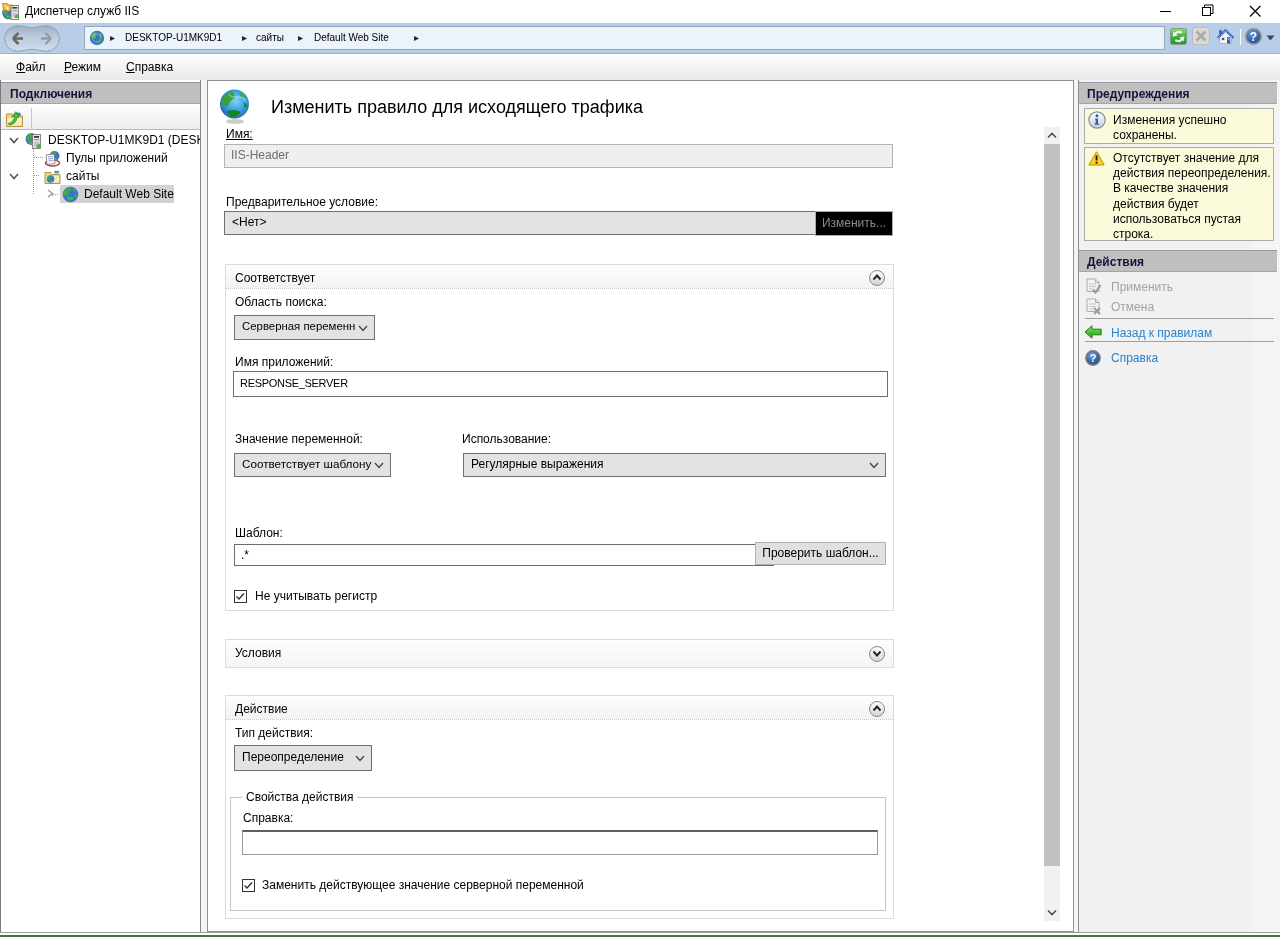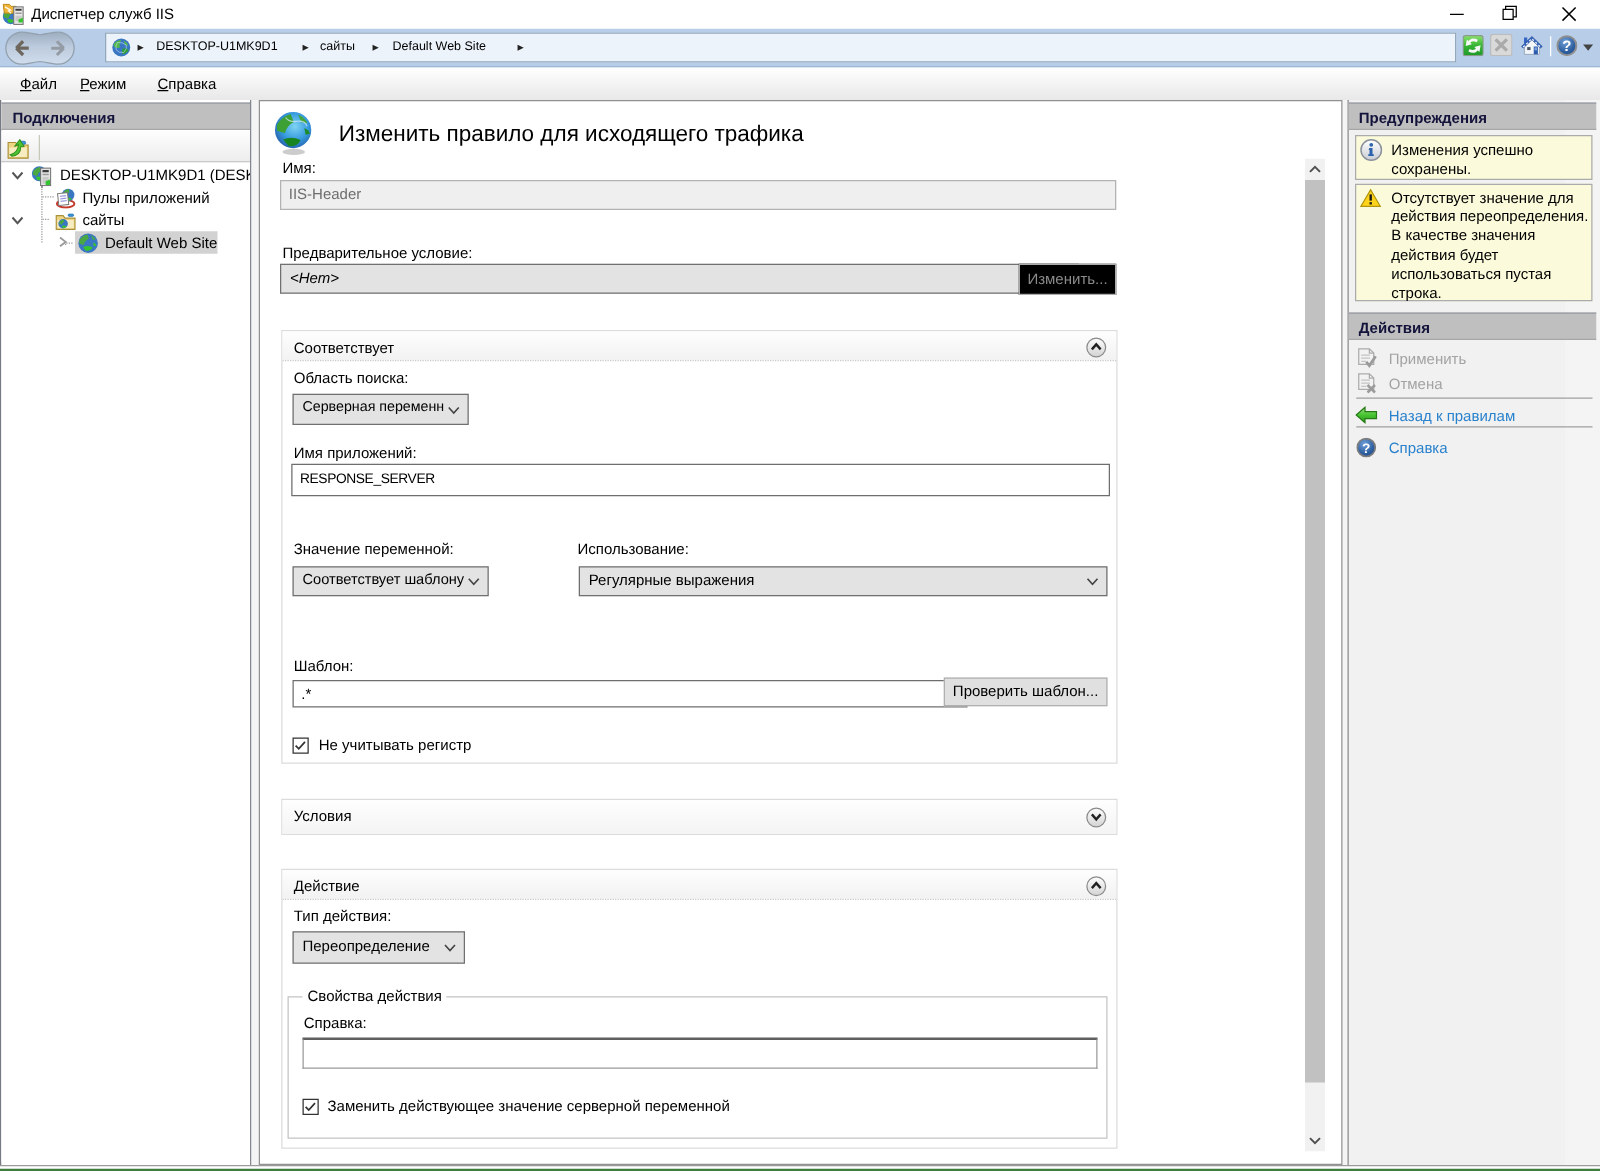--- a/index.html
+++ b/index.html
@@ -266,25 +266,25 @@
     <ellipse cx="16" cy="32.5" rx="9" ry="2.5" fill="#9a9a9a" opacity="0.5"></ellipse>
     <circle cx="15.5" cy="15" r="14.5" fill="url(#gb)"></circle>
     <path d="M2.5 11 Q6 4.5 13.5 2.2 L16 8.5 Q10.5 11 9 17.5 L2.7 15.5 Z" fill="#3da035"></path>
     <path d="M7.5 22.5 Q14.5 19.5 21.5 23 Q19 28.5 12 28 Z" fill="#17841f"></path>
     <path d="M19.5 2.5 Q25 5 27 9.5 L22 8.8 Z" fill="#44a63d"></path>
     <path d="M24.5 13.5 Q28 14.5 29 18 L25.5 18.8 Z" fill="#1e8c28"></path>
     <path d="M9.5 5 Q12.5 9 19 8 Q25.5 7.5 26.5 12" fill="none" stroke="#d5ecf8" stroke-width="1" opacity="0.7"></path>
   </svg>
   <div class="abs" id="mp-title">Изменить правило для исходящего трафика</div>
 
-  <label class="fl" style="left:18px;top:46px;">Имя:</label>
+  <label class="fl" style="left:18px;top:46px;text-decoration:underline;">Имя:</label>
   <div class="tbox-dis" style="left:16px;top:63px;width:669px;height:24px;">IIS-Header</div>
 
   <label class="fl" style="left:18px;top:114px;">Предварительное условие:</label>
-  <div class="combo" style="left:16px;top:130px;width:639px;height:24px;font-style:italic;">
+  <div class="combo" style="left:16px;top:130px;width:639px;height:24px;">
       <span class="ct">&lt;Нет&gt;</span>
     <svg class="ar" width="10" height="7">
         <path d="M1 1 L5 5.5 L9 1" fill="none" stroke="#444" stroke-width="1.3"></path>
       </svg>
     </div>
   <div class="btn" style="left:607px;top:130px;width:78px;height:25px;color:#8a8a8a;line-height:23px;background:#000000;border-color:#ababab;">Изменить...</div>
 
   <div class="group" style="left:17px;top:183px;width:669px;height:347px;">
     <div class="ghead">
         <span>Соответствует</span>

